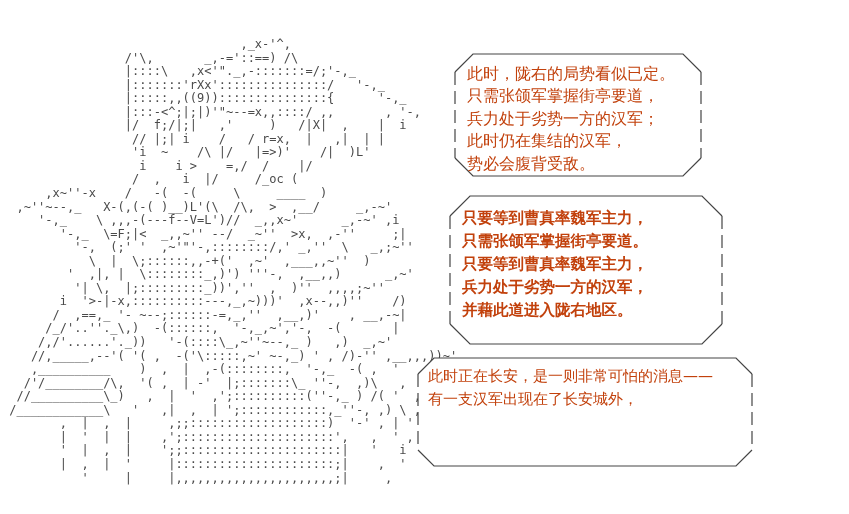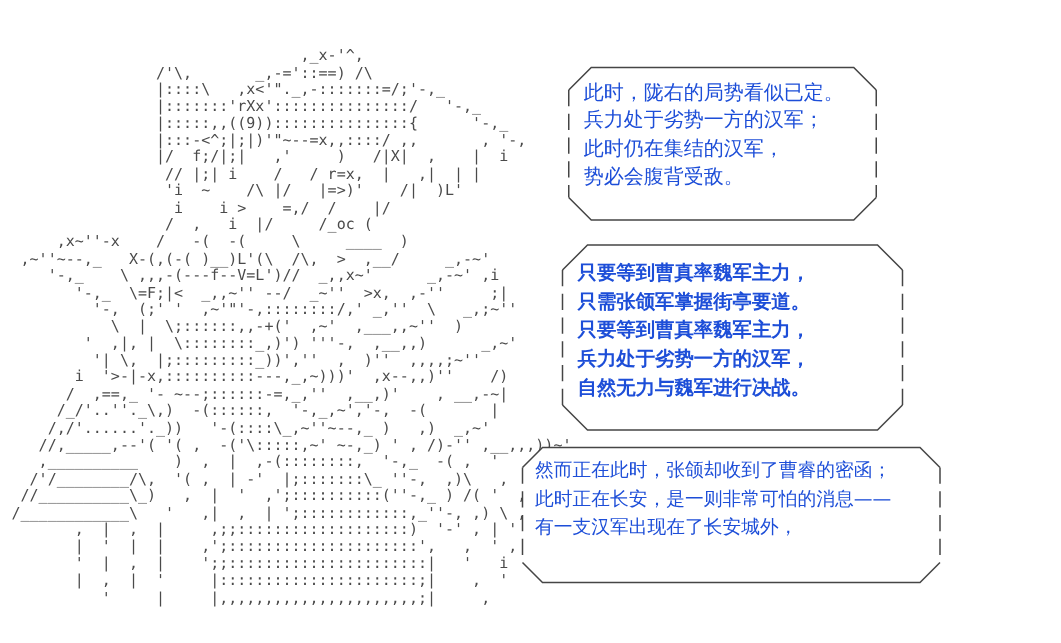--- a/index.html
+++ b/index.html
@@ -26,21 +26,21 @@
     letter-spacing: 0;
     color: #4a4a4a;
     white-space: pre;
     user-select: none;
   }
   
   .bubble { position: absolute; }
   .bubble svg { position: absolute; left: 0; top: 0; }
   .bubble-text {
     position: absolute;
-    color: #1d4ed8;
+    color: #c2410c;
     white-space: nowrap;
   }
   #bubble-1 { left: 449px; top: 48px;  width: 258px; height: 134px; }
   #bubble-1 .bubble-text { left: 18px; top: 15px; font-size: 16px;   line-height: 22.4px; }
   #bubble-2 { left: 444px; top: 190px; width: 284px; height: 160px; }
   #bubble-2 .bubble-text { left: 18px; top: 17px; font-size: 15.5px; line-height: 23px; font-weight: bold; }
   #bubble-3 { left: 412px; top: 352px; width: 346px; height: 120px; }
   #bubble-3 .bubble-text { left: 16px; top: 13px; font-size: 15px;   line-height: 22.5px; }
   .bubble-line { white-space: nowrap; }
 </style>
@@ -84,47 +84,47 @@
            '     |     |,,,,,,,,,,,,,,,,,,,,,,;|     ,</pre>
 
   <div class="bubble" id="bubble-1">
     <svg width="258" height="134">
       <polygon points="6,24 24,6 234,6 252,24 252,110 234,128 24,128 6,110" fill="#ffffff" stroke="none"></polygon>
       <path d="M6,24 L24,6 L234,6 L252,24 M252,110 L234,128 L24,128 L6,110" fill="none" stroke="#454545" stroke-width="1.2"></path>
       <path d="M6,24 L6,110 M252,24 L252,110" fill="none" stroke="#454545" stroke-width="1.2" stroke-dasharray="13 6"></path>
     </svg>
     <div class="bubble-text">
         <div class="bubble-line">此时，陇右的局势看似已定。</div>
+        <div class="bubble-line">只需张颌军掌握街亭要道，</div>
         <div class="bubble-line">兵力处于劣势一方的汉军；</div>
         <div class="bubble-line">此时仍在集结的汉军，</div>
         <div class="bubble-line">势必会腹背受敌。</div>
       </div>
   </div>
 
   <div class="bubble" id="bubble-2">
     <svg width="284" height="160">
       <polygon points="6,26 26,6 258,6 278,26 278,134 258,154 26,154 6,134" fill="#ffffff" stroke="none"></polygon>
       <path d="M6,26 L26,6 L258,6 L278,26 M278,134 L258,154 L26,154 L6,134" fill="none" stroke="#454545" stroke-width="1.2"></path>
       <path d="M6,26 L6,134 M278,26 L278,134" fill="none" stroke="#454545" stroke-width="1.2" stroke-dasharray="13 6"></path>
     </svg>
     <div class="bubble-text">
         <div class="bubble-line">只要等到曹真率魏军主力，</div>
         <div class="bubble-line">只需张颌军掌握街亭要道。</div>
         <div class="bubble-line">只要等到曹真率魏军主力，</div>
         <div class="bubble-line">兵力处于劣势一方的汉军，</div>
-        <div class="bubble-line">自然无力与魏军进行决战。</div>
+        <div class="bubble-line">并藉此道进入陇右地区。</div>
       </div>
   </div>
 
   <div class="bubble" id="bubble-3">
     <svg width="346" height="120">
       <polygon points="6,22 22,6 324,6 340,22 340,98 324,114 22,114 6,98" fill="#ffffff" stroke="none"></polygon>
       <path d="M6,22 L22,6 L324,6 L340,22 M340,98 L324,114 L22,114 L6,98" fill="none" stroke="#454545" stroke-width="1.2"></path>
       <path d="M6,22 L6,98 M340,22 L340,98" fill="none" stroke="#454545" stroke-width="1.2" stroke-dasharray="13 6"></path>
     </svg>
     <div class="bubble-text">
-        <div class="bubble-line">然而正在此时，张颌却收到了曹睿的密函；</div>
         <div class="bubble-line">此时正在长安，是一则非常可怕的消息——</div>
         <div class="bubble-line">有一支汉军出现在了长安城外，</div>
       </div>
   </div>
 
 </div>
 
 </body></html>

